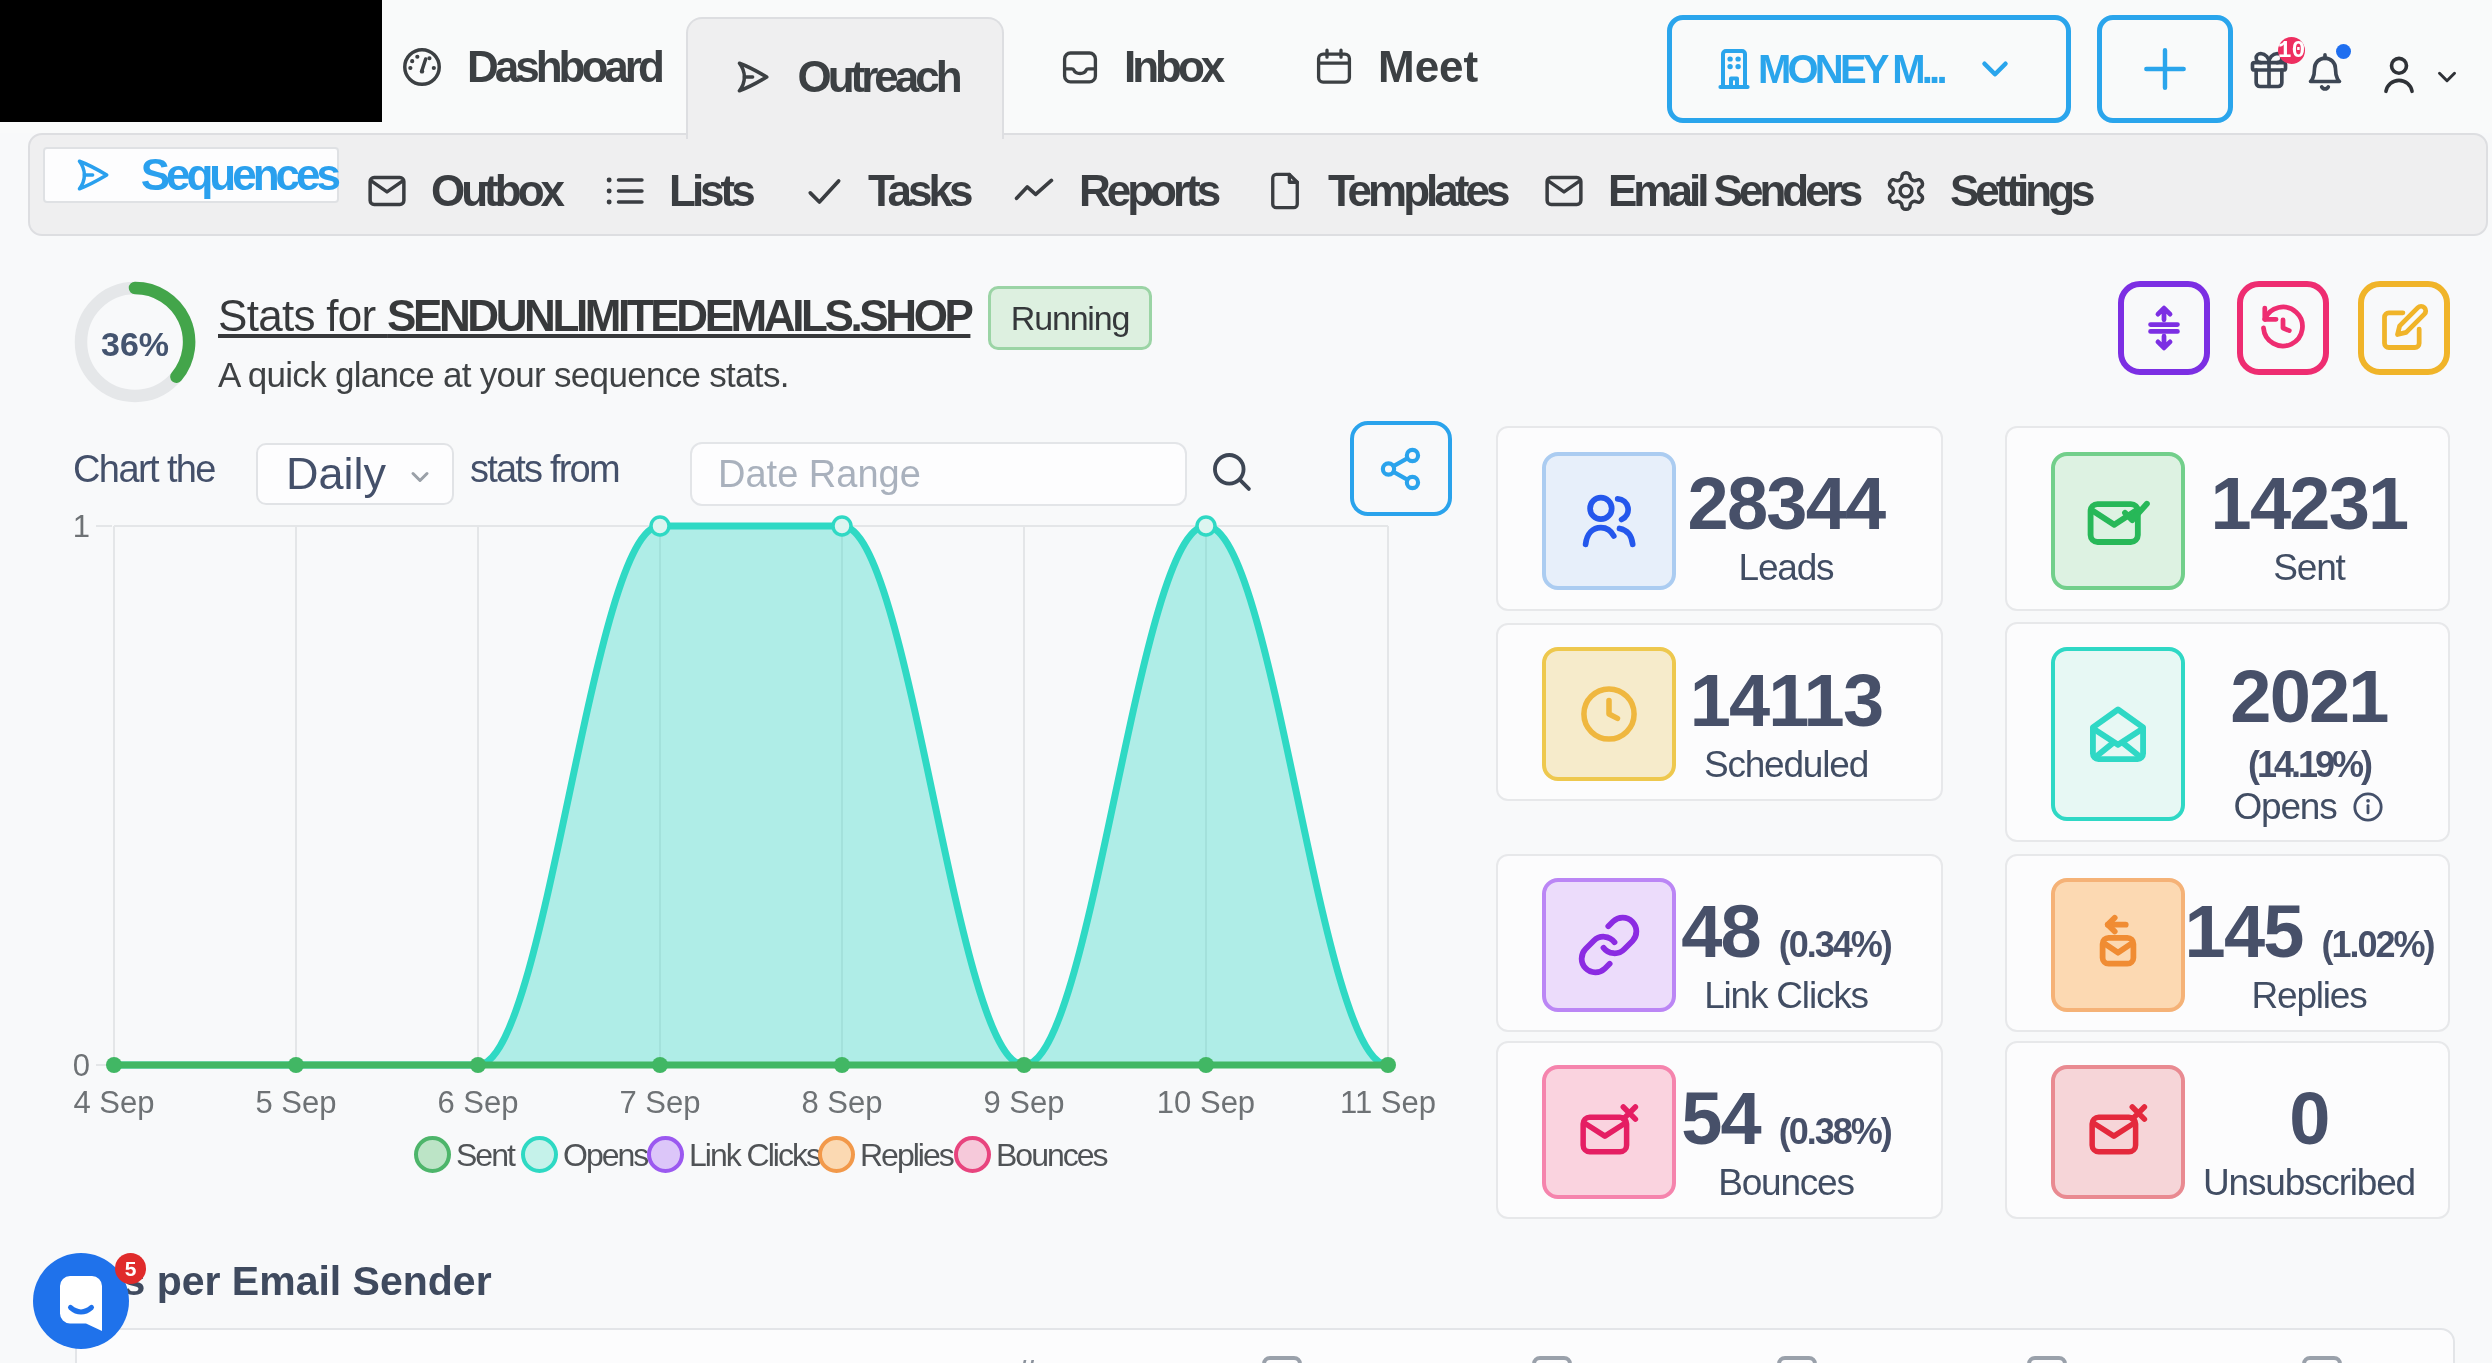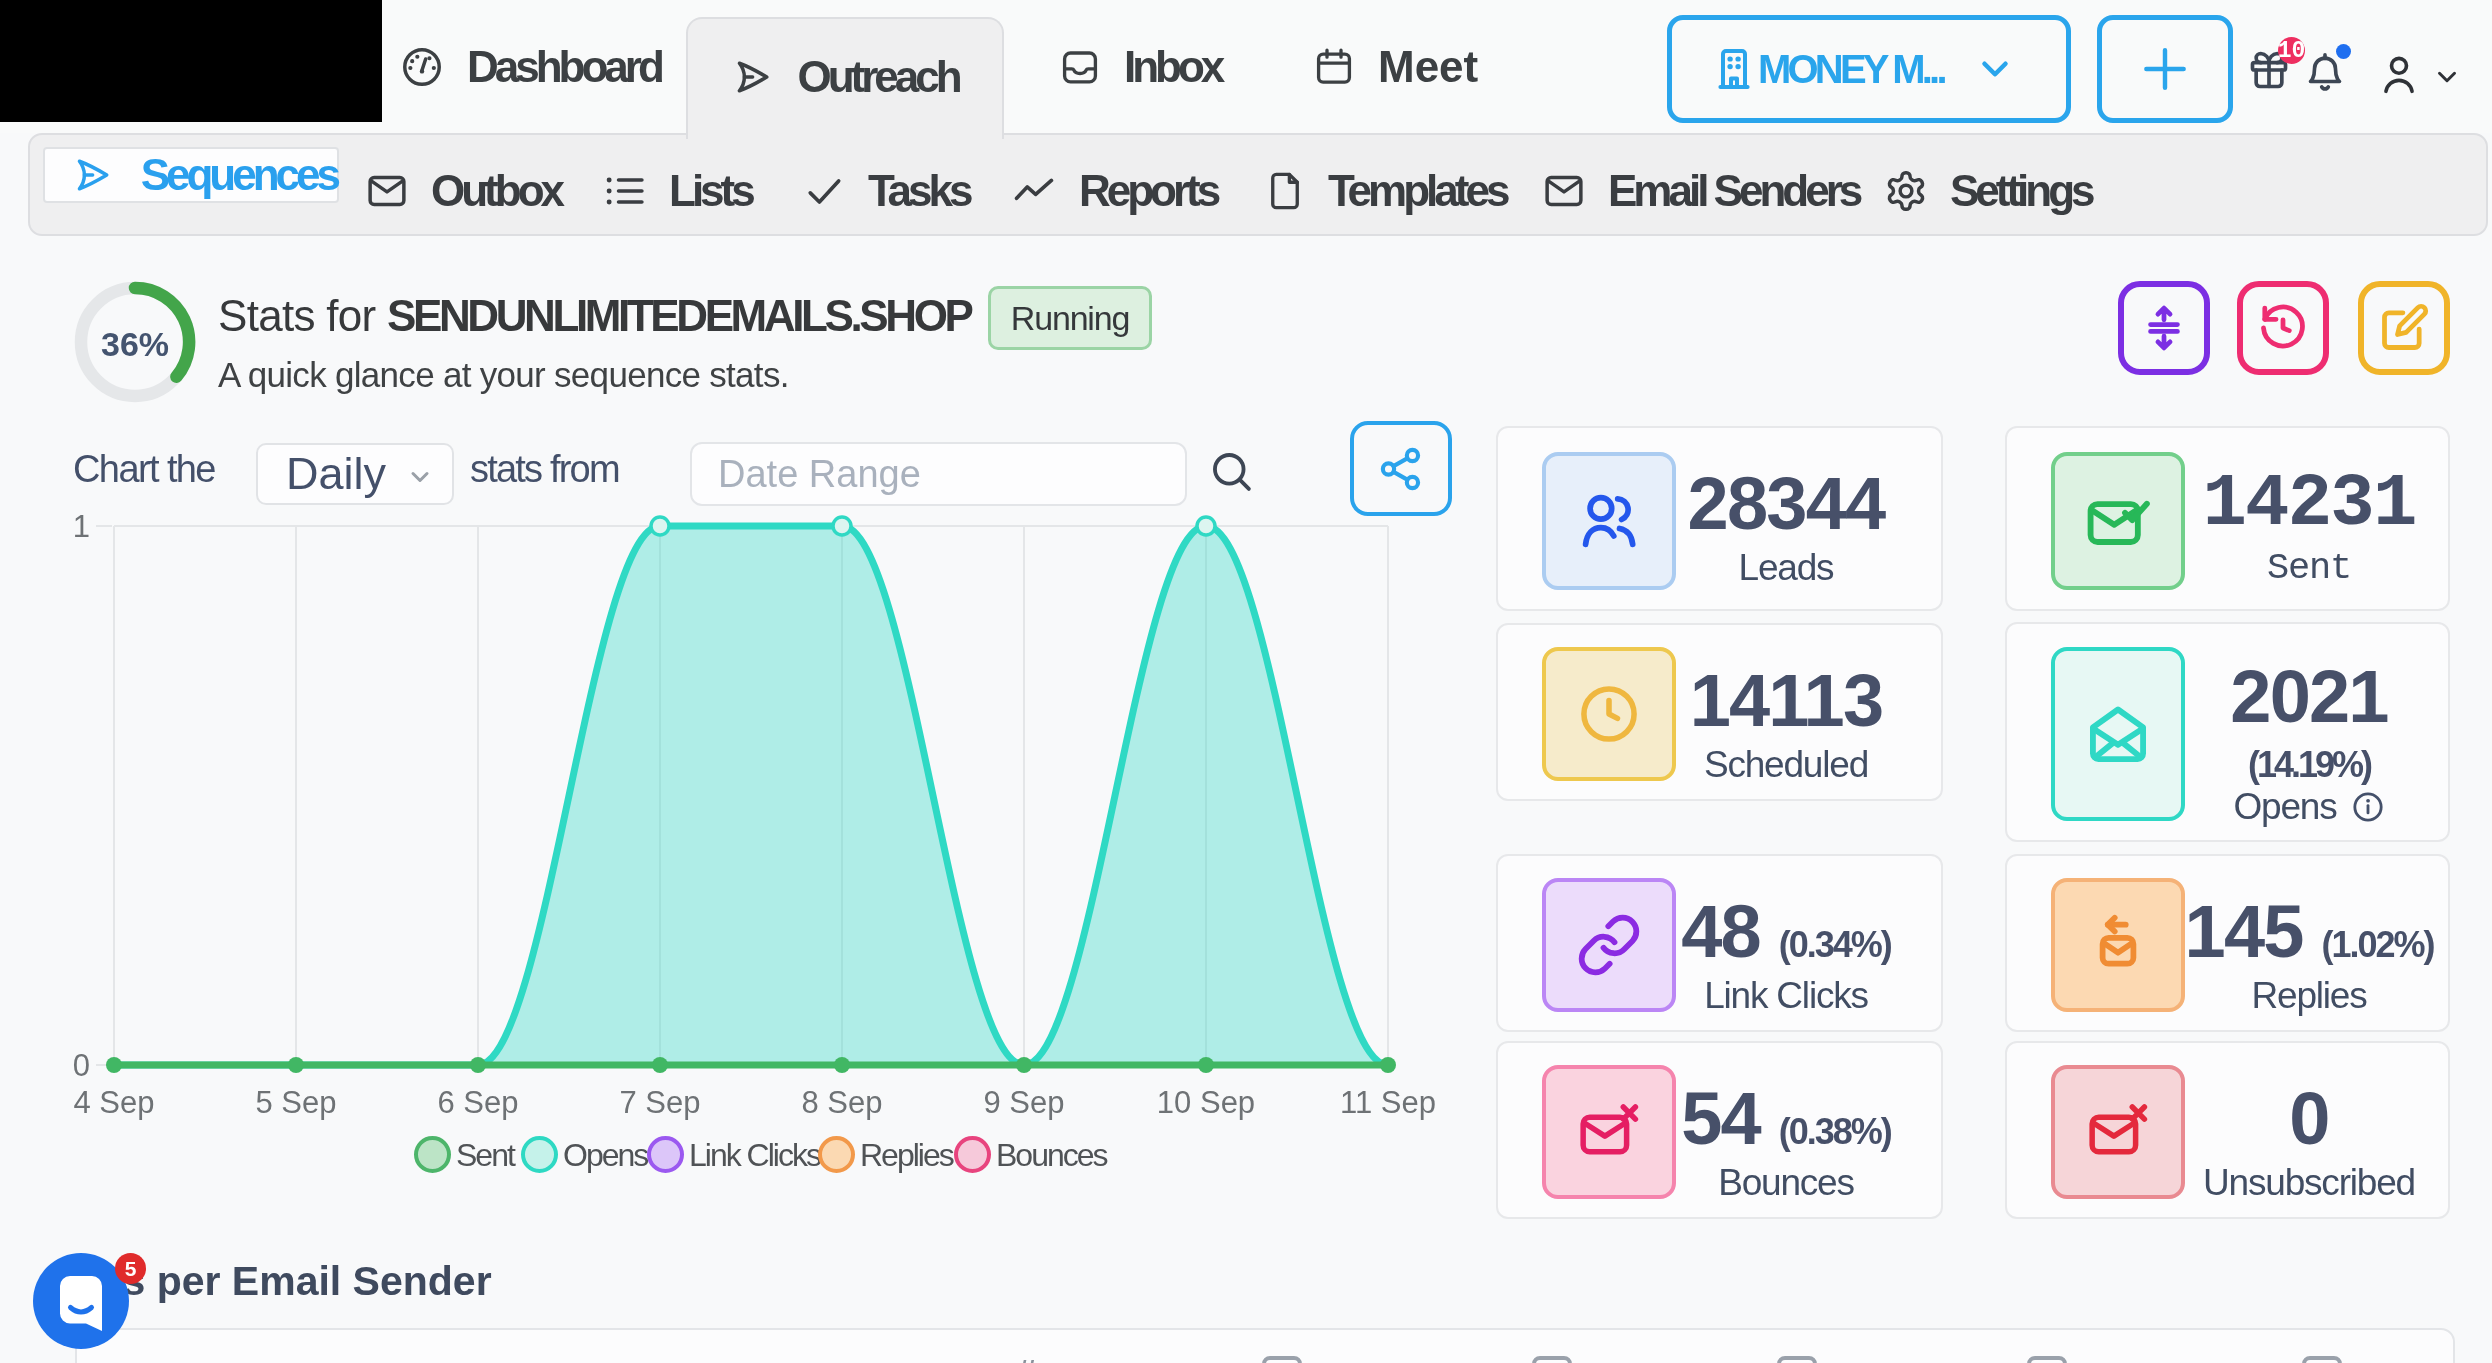--- a/index.html
+++ b/index.html
@@ -23,21 +23,21 @@
 .subitem { position:absolute; top:6px; height:100px; display:flex; align-items:center; gap:22px;
   color:#3a3d41; font-size:44px; font-weight:700; letter-spacing:-4px; white-space:nowrap; }
 #seqbtn { position:absolute; left:13px; top:12px; width:296px; height:56px; background:#fdfdfe;
   border:2px solid #dfe1e4; border-radius:4px; display:flex; align-items:center; justify-content:flex-end;
   gap:26px; color:#2aa0ee; font-size:44px; font-weight:700; letter-spacing:-4px; }
 
 
 #ring { position:absolute; left:74px; top:281px; }
 #ringtxt { position:absolute; left:74px; top:283px; width:122px; height:122px; display:flex;
   align-items:center; justify-content:center; font-size:34px; font-weight:700; color:#44546f; }
-#title { position:absolute; left:218px; top:291px; font-size:44px; color:#37393b; white-space:nowrap; letter-spacing:-0.7px; }
+#title { position:absolute; left:218px; top:291px; font-size:44px; color:#37393b; white-space:nowrap; letter-spacing:-0.7px;text-decoration:underline; }
 #title b { font-weight:700; letter-spacing:-3.4px; }
 #runbadge { position:absolute; left:988px; top:286px; width:164px; height:64px; background:#ddf0e0;
   border:3px solid #9bd4a5; border-radius:10px; display:flex; align-items:center; justify-content:center;
   font-size:34px; color:#35383b; letter-spacing:-1.2px; }
 #subtitle { position:absolute; left:218px; top:355px; font-size:35px; color:#3f4244; letter-spacing:-0.7px; }
 .actbtn { position:absolute; top:281px; width:92px; height:94px; border-radius:22px; background:transparent;
   display:flex; align-items:center; justify-content:center; }
 
 
 #chartthe { position:absolute; left:73px; top:448px; font-size:38px; color:#44506a; letter-spacing:-1.6px; }
@@ -398,21 +398,21 @@
 </div>
 
 <div class="card" style="left:2005px;top:426px;width:445px;height:185px;">
   <div class="tile" style="top:24px;width:134px;height:138px;background:#ddf2e2;border-color:#72cf8b;">
     <svg width="70" height="70" viewBox="0 0 24 24" fill="none" stroke="#27b858" stroke-width="2" stroke-linecap="round" stroke-linejoin="round">
         <rect x="2.6" y="6.2" width="16.2" height="13" rx="2.4"></rect>
         <path d="m3.2 8.4 7.5 4.9 7.5-4.9"></path>
         <path d="m14.4 9.2 2.5 2.5 5-5.6"></path>
       </svg>
   </div>
-  <div class="cardtxt" style="left:178px;width:248px;height:100%;font-family:Liberation Mono, monospace;">
+  <div class="cardtxt" style="left:178px;width:248px;height:100%;">
     <div class="num">14231</div>
     <div class="lbl" style="margin-top:6px;">Sent</div>
   </div>
 </div>
 
 <div class="card" style="left:2005px;top:622px;width:445px;height:220px;">
   <div class="tile" style="top:23px;width:134px;height:174px;background:#e7f8f4;border-color:#2fd8c5;">
     <svg width="70" height="70" viewBox="0 0 24 24" fill="none" stroke="#2fd8c5" stroke-width="2" stroke-linecap="round" stroke-linejoin="round">
         <path d="M3.4 9.7 12 3.6l8.6 6.1v9a1.9 1.9 0 0 1-1.9 1.9H5.3a1.9 1.9 0 0 1-1.9-1.9Z"></path>
         <path d="m3.7 10.3 8.3 5.4 8.3-5.4"></path>

